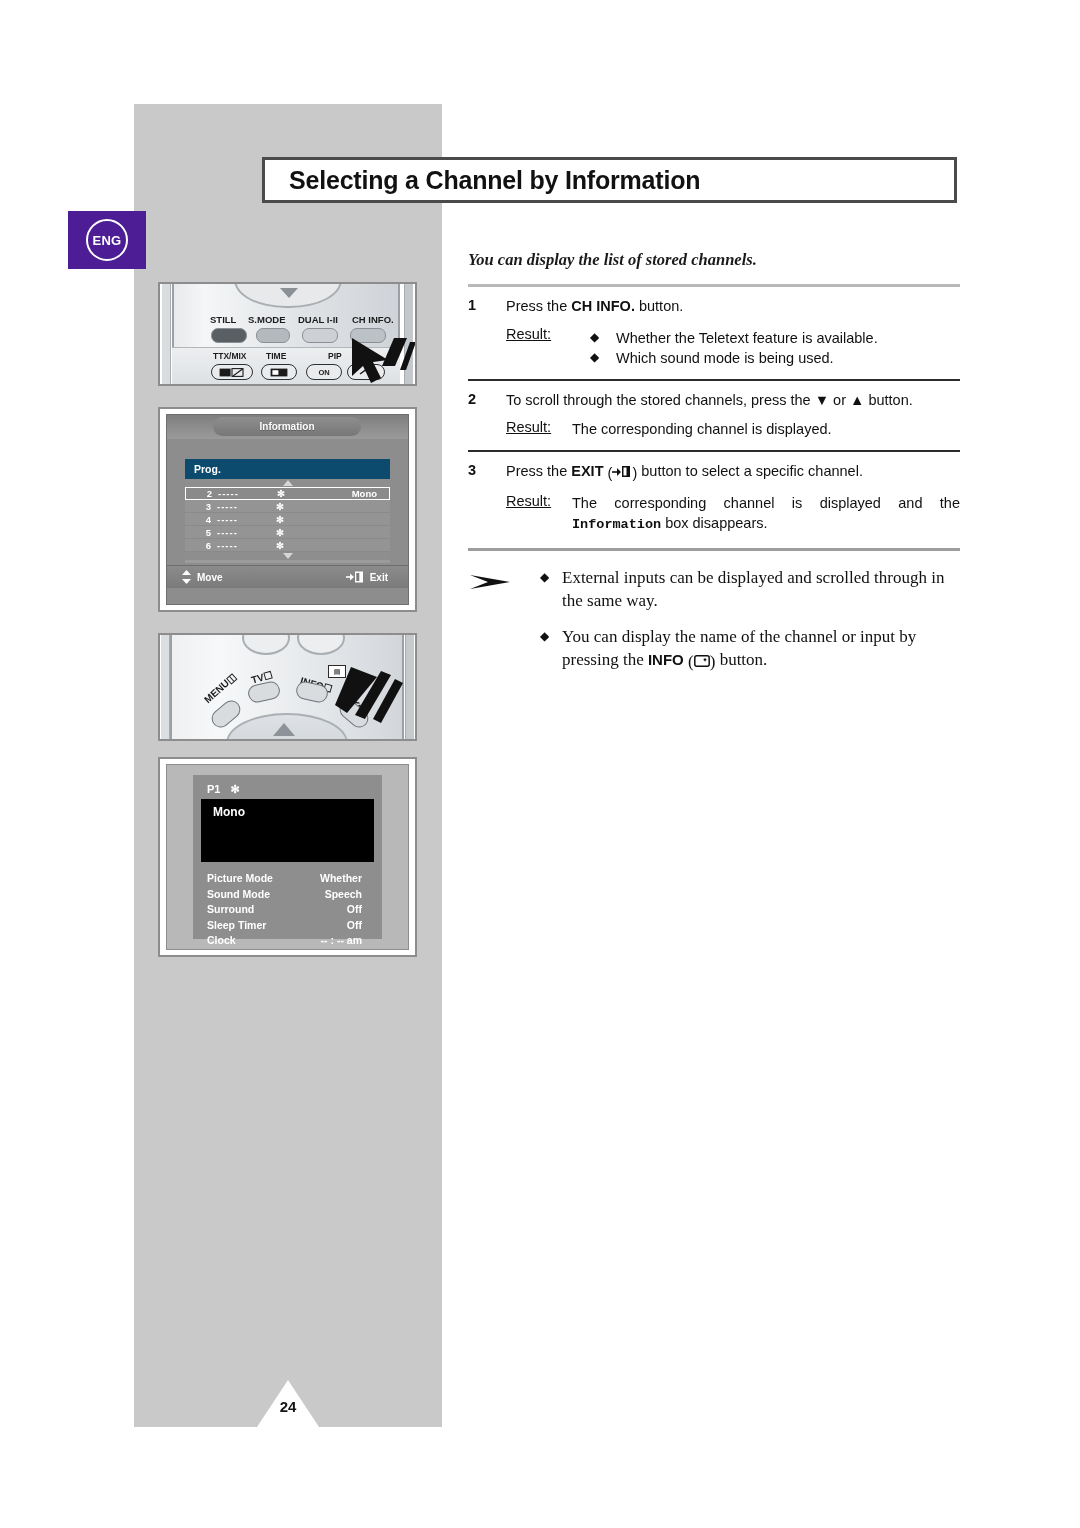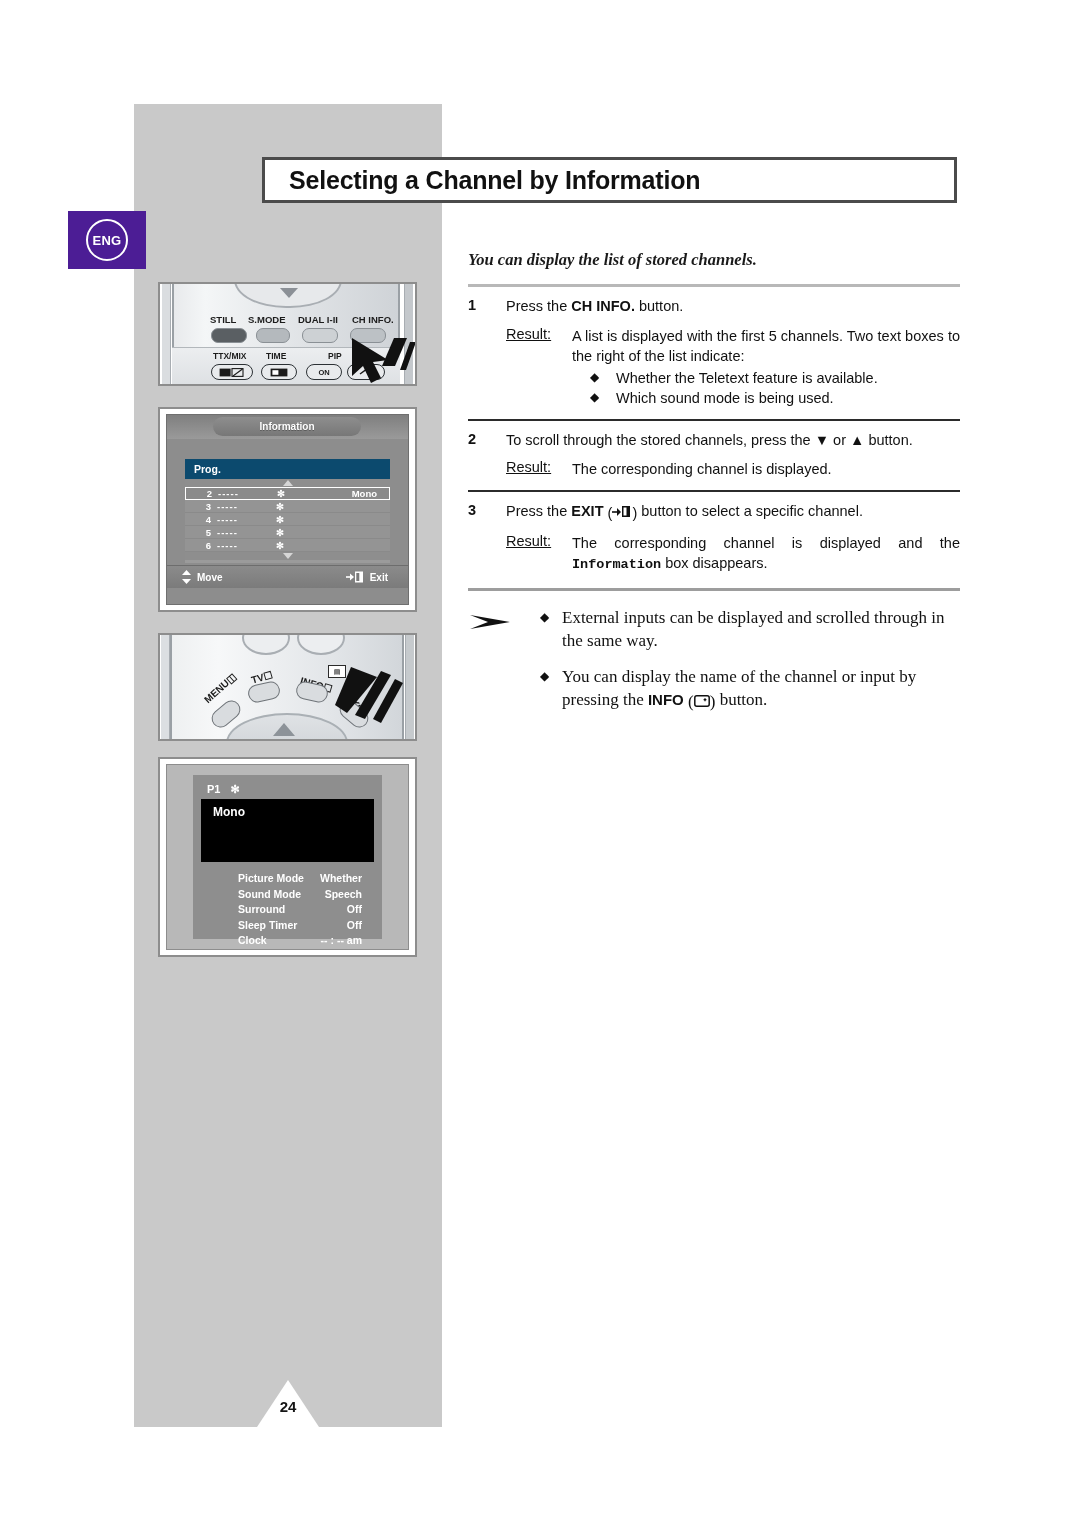--- a/index.html
+++ b/index.html
@@ -349,21 +349,20 @@
   }
   .osd2-mono {
     margin: 0 8px; height:63px; background:#000000;
     color:#ffffff; font-size:12px; font-weight:bold;
     padding:6px 0 0 12px; box-sizing:border-box;
   }
   .osd2-rows { padding: 9px 20px 0 14px; }
   .osd2-row {
     display:flex; color:#ffffff; font-size:10.5px; font-weight:bold;
     line-height:1.48;
-    margin-left:31px;
   }
   .osd2-row .k { flex:1; text-align:left; }
   .osd2-row .v { text-align:right; }
   .osd2-tv { text-align:right; padding-right:20px; color:#ffffff; font-size:10.5px; font-weight:bold; margin-top:6px;}
 
   
   .page-tri {
     position: absolute;
     left: 257px; top: 1380px;
     width: 0; height: 0;
@@ -402,21 +401,20 @@
 
   <div class="step">
     <div class="step-num">1</div>
     <div class="step-body">
       <span>Press the </span><span class="b">CH INFO.</span><span> button.</span>
     </div>
   </div>
   <div class="result-row">
     <div class="result-label">Result:</div>
     <div class="result-text">
-      <span>A list is displayed with the first 5 channels. Two text boxes to the right of the list indicate:</span>
       <div class="bullet-list">
         <div class="bullet-li">
           <span class="dia">◆</span>
           <span>Whether the Teletext feature is available.</span>
         </div>
         <div class="bullet-li">
           <span class="dia">◆</span>
           <span>Which sound mode is being used.</span>
         </div>
       </div>

